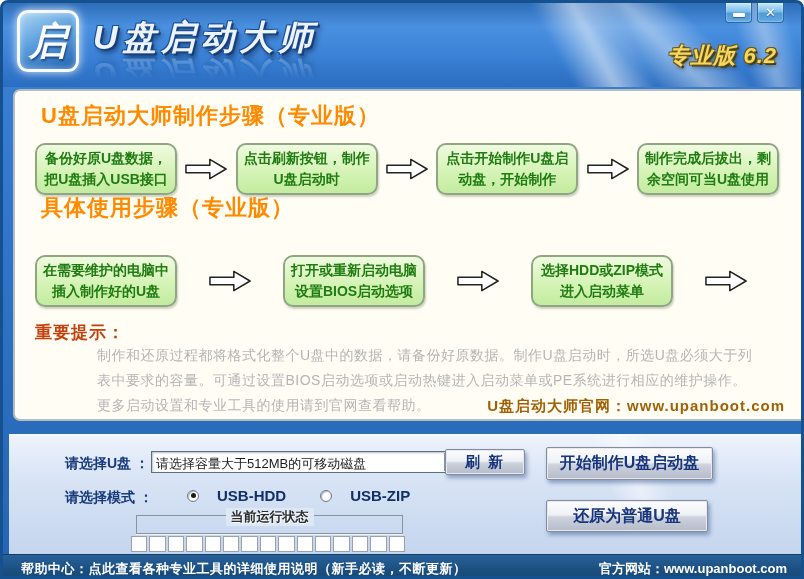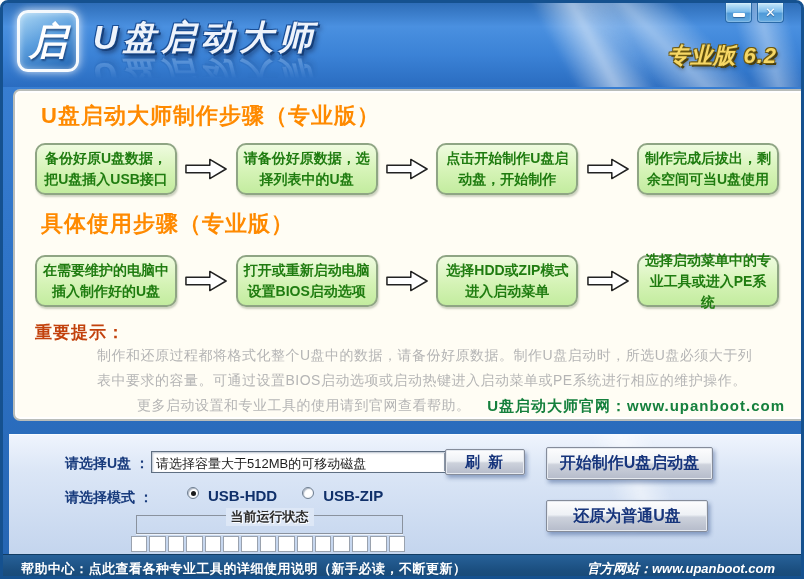--- a/index.html
+++ b/index.html
@@ -86,21 +86,21 @@
     border: 2px solid #b9bdb9;
     border-radius: 7px;
     box-shadow: inset 0 0 0 2px #ffffff;
   }
   .section-heading {
     position: absolute; left: 26px;
     color: #ff8a00; font-size: 22px; font-weight: bold; letter-spacing: 1px;
     white-space: nowrap;
   }
   .h1 { top: 10px; }
-  .h2 { top: 118px; }
+  .h2 { top: 102px; }
 
   .step-row {
     position: absolute; left: 20px; width: 744px; height: 52px;
     display: flex; align-items: center;
   }
   .row1 { top: 52px; }
   .row2 { top: 164px; }
   .step-box {
     width: 142px; height: 52px; flex: 0 0 142px;
     border: 2px solid #8fa584;
@@ -114,24 +114,24 @@
   .arrow-cell { flex: 1 1 auto; display: flex; align-items: center; justify-content: center; }
 
   .notice-label {
     position: absolute; left: 20px; top: 230px;
     color: #c2410c; font-size: 17px; font-weight: bold; letter-spacing: 1px;
   }
   .notice-text {
     position: absolute; left: 82px; top: 252px; width: 688px;
     color: #b5b5b5; font-size: 14px; line-height: 25px; letter-spacing: 0.5px;
   }
-  .notice-line3 { display: flex; align-items: center; margin-left: 40px; }
+  .notice-line3 { display: flex; align-items: center; }
   .notice-site {
     margin-left: auto;
-    color: #15803d; font-size: 15px; font-weight: bold; letter-spacing: 1px;
+    color: #a16207; font-size: 15px; font-weight: bold; letter-spacing: 1px;
     cursor: pointer; white-space: nowrap;
   }
 
   
   .control-panel {
     position: absolute; left: 6px; top: 431px; width: 792px; height: 120px;
     background: linear-gradient(180deg, #eff4fd 0%, #dbe6f6 30%, #c4d5ee 100%);
     border-top: 1px solid #f9fcff;
     overflow: hidden;
   }
@@ -176,21 +176,21 @@
     border-radius: 2px;
     box-shadow: 0 0 0 1px #e6eaf0 inset, 2px 3px 4px rgba(40,70,130,0.45);
     color: #17357c; font-weight: bold;
     display: flex; align-items: center; justify-content: center;
     cursor: pointer; white-space: nowrap;
   }
   .btn-refresh { left: 436px; top: 14px; width: 80px; height: 26px; font-size: 15px; letter-spacing: 2px; }
   .btn-make    { left: 537px; top: 12px; width: 167px; height: 33px; font-size: 16px; }
   .btn-restore { left: 537px; top: 65px; width: 162px; height: 32px; font-size: 16px; }
 
-  .mode-group { position: absolute; left: 178px; top: 52px; display: flex; gap: 9px; }
+  .mode-group { position: absolute; left: 178px; top: 52px; display: flex; align-items: center; gap: 18px; }
   .radio {
     width: 12px; height: 12px; border-radius: 50%;
     border: 1px solid #6e7e90;
     background: radial-gradient(circle at 35% 30%, #ffffff 55%, #dfe6ee 100%);
     box-shadow: inset 1px 1px 1px rgba(90,110,140,0.5);
     display: flex; align-items: center; justify-content: center;
     cursor: pointer; flex: 0 0 12px;
   }
   .radio.checked::after { content: ""; width: 5px; height: 5px; border-radius: 50%; background: #1a1a1a; }
   .radio-label { color: #10306a; font-size: 15px; font-weight: bold; cursor: pointer; margin-right: 16px; white-space: nowrap; }
@@ -220,22 +220,22 @@
     position: absolute; left: 0; top: 551px; width: 798px; height: 28px;
     background: linear-gradient(180deg, #276199 0%, #1b4f80 55%, #174872 100%);
     border-top: 1px solid #123c62;
     display: flex; align-items: center;
   }
   .footer-help {
     margin-left: 18px; color: #ffffff; font-size: 13px; font-weight: bold;
     letter-spacing: 0.5px; cursor: pointer; white-space: nowrap;
   }
   .footer-site {
-    margin-left: auto; margin-right: 26px; color: #ffffff; font-size: 13px; font-weight: bold;
-    cursor: pointer; white-space: nowrap; font-style: italic;
+    margin-left: auto; margin-right: 14px; color: #ffffff; font-size: 13px; font-weight: bold;
+    cursor: pointer; white-space: nowrap;
   }
 </style>
 </head>
 <body>
 
 <div class="window">
 
   <div class="header">
     <div class="streak s1"></div>
     <div class="streak s2"></div>
@@ -262,21 +262,21 @@
 
     <div class="section-heading h1">U盘启动大师制作步骤（专业版）</div>
 
     <div class="step-row row1">
       <div class="step-box">备份好原U盘数据，把U盘插入USB接口</div>
       <div class="arrow-cell">
         <svg width="42" height="24" viewBox="0 0 44 24">
             <polygon points="1,8 26,8 26,2 43,12 26,22 26,16 1,16" fill="#ffffff" stroke="#222222" stroke-width="1.6" stroke-linejoin="round"></polygon>
           </svg>
       </div>
-      <div class="step-box">请备份好原数据，选择列表中的U盘</div>
+      <div class="step-box">点击刷新按钮，制作U盘启动时</div>
       <div class="arrow-cell">
         <svg width="42" height="24" viewBox="0 0 44 24">
             <polygon points="1,8 26,8 26,2 43,12 26,22 26,16 1,16" fill="#ffffff" stroke="#222222" stroke-width="1.6" stroke-linejoin="round"></polygon>
           </svg>
       </div>
       <div class="step-box">点击开始制作U盘启动盘，开始制作</div>
       <div class="arrow-cell">
         <svg width="42" height="24" viewBox="0 0 44 24">
             <polygon points="1,8 26,8 26,2 43,12 26,22 26,16 1,16" fill="#ffffff" stroke="#222222" stroke-width="1.6" stroke-linejoin="round"></polygon>
           </svg>
@@ -298,21 +298,20 @@
         <svg width="42" height="24" viewBox="0 0 44 24">
             <polygon points="1,8 26,8 26,2 43,12 26,22 26,16 1,16" fill="#ffffff" stroke="#222222" stroke-width="1.6" stroke-linejoin="round"></polygon>
           </svg>
       </div>
       <div class="step-box">选择HDD或ZIP模式进入启动菜单</div>
       <div class="arrow-cell">
         <svg width="42" height="24" viewBox="0 0 44 24">
             <polygon points="1,8 26,8 26,2 43,12 26,22 26,16 1,16" fill="#ffffff" stroke="#222222" stroke-width="1.6" stroke-linejoin="round"></polygon>
           </svg>
       </div>
-      <div class="step-box">选择启动菜单中的专业工具或进入PE系统</div>
     </div>
 
     <div class="notice-label">重要提示：</div>
     <div class="notice-text">
       <div>制作和还原过程都将格式化整个U盘中的数据，请备份好原数据。制作U盘启动时，所选U盘必须大于列</div>
       <div>表中要求的容量。可通过设置BIOS启动选项或启动热键进入启动菜单或PE系统进行相应的维护操作。</div>
       <div class="notice-line3">
         <span>更多启动设置和专业工具的使用请到官网查看帮助。</span>
         <span class="notice-site">U盘启动大师官网：www.upanboot.com</span>
       </div>

